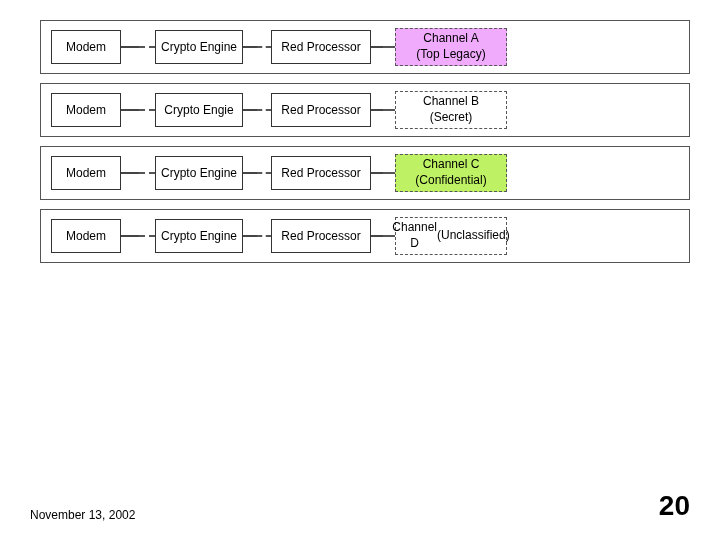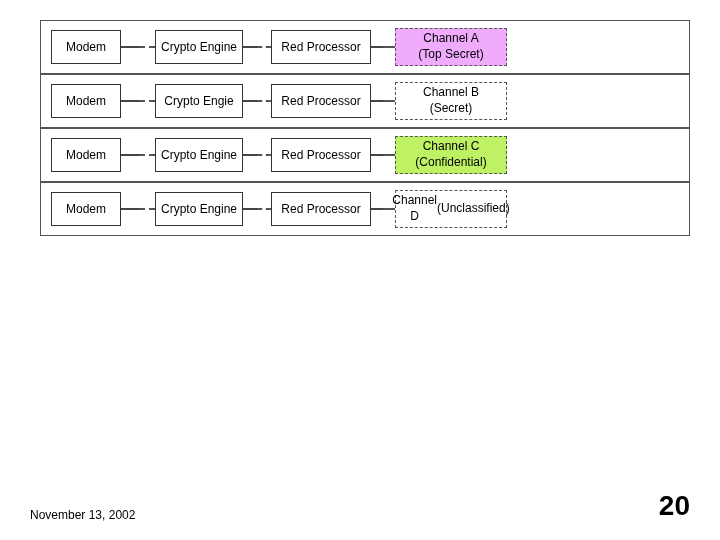--- a/index.html
+++ b/index.html
@@ -43,20 +43,21 @@
       font-size: 12px;
     }
     .footer-page {
       font-size: 28px;
       font-weight: bold;
     }
     
     .diagram-section {
       display: flex;
       flex-direction: column;
+      gap: 9px;
       margin-left: 10px;
     }
   </style>
 </head>
 <body>
 
 <div class="page">
 
 
   <div class="diagram-section" id="diagram-rows">
@@ -65,21 +66,21 @@
         <div style="height: 2px; width: 18px; background: rgb(68, 68, 68); flex-shrink: 0;"></div>
         <div style="height: 0px; width: 16px; border-top: 2px dashed rgb(85, 85, 85); flex-shrink: 0;"></div>
         <div style="border: 1.5px solid rgb(51, 51, 51); width: 88px; height: 34px; display: flex; align-items: center; justify-content: center; font-size: 12px; background: rgb(255, 255, 255); flex-shrink: 0; text-align: center;">Crypto Engine</div>
         <div style="height: 2px; width: 14px; background: rgb(68, 68, 68); flex-shrink: 0;"></div>
         <div style="height: 0px; width: 14px; border-top: 2px dashed rgb(85, 85, 85); flex-shrink: 0;"></div>
         <div style="border: 1.5px solid rgb(51, 51, 51); width: 100px; height: 34px; display: flex; align-items: center; justify-content: center; font-size: 12px; background: rgb(255, 255, 255); flex-shrink: 0; text-align: center;">Red Processor</div>
         <div style="height: 2px; width: 12px; background: rgb(68, 68, 68); flex-shrink: 0;"></div>
         <div style="height: 0px; width: 12px; border-top: 2px dashed rgb(85, 85, 85); flex-shrink: 0;"></div>
         <div style="border: 1.5px dashed rgb(85, 85, 85); width: 112px; height: 38px; display: flex; align-items: center; justify-content: center; font-size: 12px; background: #f0abfc; flex-shrink: 0; text-align: center; flex-direction: column; line-height: 1.3;">
           <span>Channel A</span>
-          <span>(Top Secret)</span>
+          <span>(Top Legacy)</span>
         </div>
       </div>
       <div style="display: flex; align-items: center; border: 1.5px solid rgb(85, 85, 85); padding: 8px 10px; gap: 0px; position: relative; height: 54px;">
         <div style="border: 1.5px solid rgb(51, 51, 51); width: 70px; height: 34px; display: flex; align-items: center; justify-content: center; font-size: 12px; background: rgb(255, 255, 255); flex-shrink: 0; text-align: center;">Modem</div>
         <div style="height: 2px; width: 18px; background: rgb(68, 68, 68); flex-shrink: 0;"></div>
         <div style="height: 0px; width: 16px; border-top: 2px dashed rgb(85, 85, 85); flex-shrink: 0;"></div>
         <div style="border: 1.5px solid rgb(51, 51, 51); width: 88px; height: 34px; display: flex; align-items: center; justify-content: center; font-size: 12px; background: rgb(255, 255, 255); flex-shrink: 0; text-align: left;">Crypto Engie</div>
         <div style="height: 2px; width: 14px; background: rgb(68, 68, 68); flex-shrink: 0;"></div>
         <div style="height: 0px; width: 14px; border-top: 2px dashed rgb(85, 85, 85); flex-shrink: 0;"></div>
         <div style="border: 1.5px solid rgb(51, 51, 51); width: 100px; height: 34px; display: flex; align-items: center; justify-content: center; font-size: 12px; background: rgb(255, 255, 255); flex-shrink: 0; text-align: center;">Red Processor</div>

